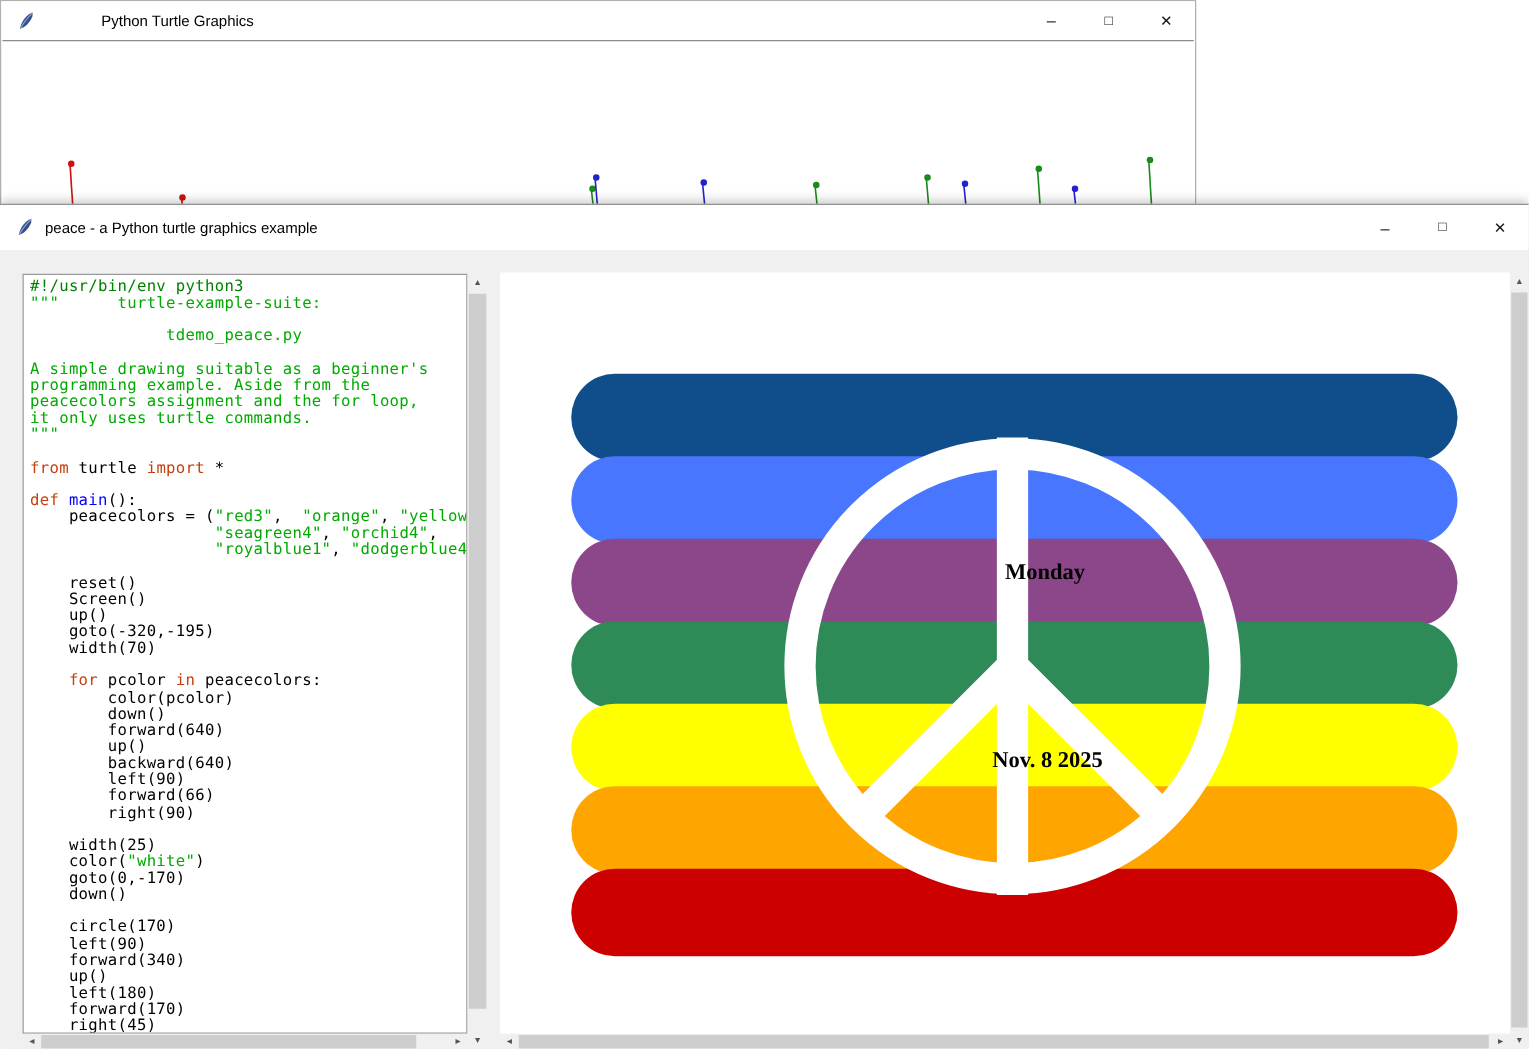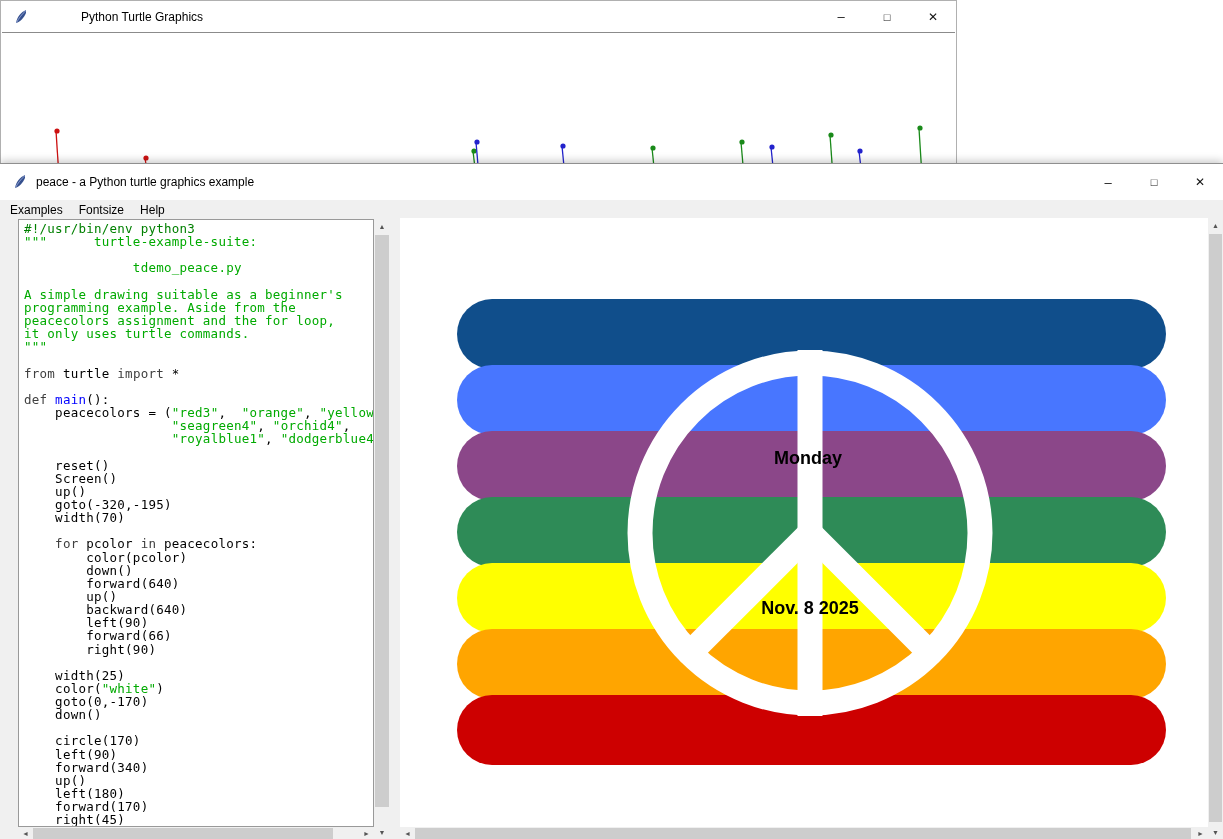--- a/index.html
+++ b/index.html
@@ -26,32 +26,32 @@
   .front-window{position:absolute;left:0;top:163px;width:1223px;height:676px;background:#f0f0f0;border-top:1px solid #8f8f8f;box-shadow:0 -2px 8px rgba(0,0,0,0.22);box-sizing:border-box;overflow:hidden;}
   .front-titlebar{position:absolute;left:0;top:0;right:0;height:36px;align-items:center;}
   .menu-bar{position:absolute;left:0;top:36px;right:0;height:19px;background:#f0f0f0;display:flex;align-items:center;padding-left:2px;}
   .menu-item{font-size:12px;color:#000;padding:1px 8px;}
 
   
   .code-frame{position:absolute;left:18px;top:55px;width:356px;height:608px;background:#fff;border:1px solid #999;box-sizing:border-box;overflow:hidden;padding:2px 12px 0 5px;}
   .code-area{font-family:"DejaVu Sans Mono","Liberation Mono",monospace;font-size:12.5px;line-height:13.15px;letter-spacing:0.25px;white-space:pre;color:#000;}
   .code-line{height:13.15px;white-space:pre;}
   .tok-p{color:#000000;}
-  .tok-k{color:#404040;}
+  .tok-k{color:#c2410c;}
   .tok-s{color:#00aa00;}
   .tok-c{color:#008000;}
   .tok-d{color:#0000ff;margin-top:18px;}
 
   
   .turtle-canvas{position:absolute;left:400px;top:54px;width:808px;height:609px;background:#fff;overflow:hidden;}
   .bars-layer{position:absolute;left:0;top:0;width:808px;height:609px;}
   .bar{position:absolute;left:57px;width:709px;height:70px;border-radius:35px;}
   .peace-svg{position:absolute;left:0;top:0;}
   .labels-layer{position:absolute;left:0;top:0;width:808px;height:609px;pointer-events:none;}
-  .canvas-label{position:absolute;transform:translate(-50%,-50%);font-family:Liberation Sans, sans-serif;font-weight:bold;font-size:18px;color:#000;white-space:nowrap;}
+  .canvas-label{position:absolute;transform:translate(-50%,-50%);font-family:Liberation Serif, serif;font-weight:bold;font-size:18px;color:#000;white-space:nowrap;margin-left:28px;}
 
   
   .sb{position:absolute;background:#f0f0f0;}
   .vsb{width:16px;}
   .vsb-r{width:15px;}
   .hsb{height:13px;}
   .vsb .arrow,.vsb-r .arrow{position:absolute;left:0;width:100%;height:15px;text-align:center;line-height:15px;font-size:7px;color:#555;}
   .arrow.up{top:0;} .arrow.down{bottom:0;}
   .hsb .arrow{position:absolute;top:0;height:100%;width:15px;text-align:center;line-height:13px;font-size:7px;color:#555;}
   .arrow.left{left:0;} .arrow.right{right:0;}
@@ -116,25 +116,20 @@
         </svg>
       </span>
       <span class="title-text">peace - a Python turtle graphics example</span>
       <span class="tb-buttons">
         <span class="tb-btn min">–</span>
         <span class="tb-btn max">□</span>
         <span class="tb-btn close">✕</span>
       </span>
     </div>
 
-    <div class="menu-bar">
-      <span class="menu-item">Examples</span>
-      <span class="menu-item">Fontsize</span>
-      <span class="menu-item">Help</span>
-    </div>
 
     <div class="code-frame">
       <div class="code-area"><div class="code-line"><span class="tok-c">#!/usr/bin/env python3</span></div><div class="code-line"><span class="tok-s">"""      turtle-example-suite:</span></div><div class="code-line">&nbsp;</div><div class="code-line"><span class="tok-s">              tdemo_peace.py</span></div><div class="code-line">&nbsp;</div><div class="code-line"><span class="tok-s">A simple drawing suitable as a beginner's</span></div><div class="code-line"><span class="tok-s">programming example. Aside from the</span></div><div class="code-line"><span class="tok-s">peacecolors assignment and the for loop,</span></div><div class="code-line"><span class="tok-s">it only uses turtle commands.</span></div><div class="code-line"><span class="tok-s">"""</span></div><div class="code-line">&nbsp;</div><div class="code-line"><span class="tok-k">from</span><span class="tok-p"> turtle </span><span class="tok-k">import</span><span class="tok-p"> *</span></div><div class="code-line">&nbsp;</div><div class="code-line"><span class="tok-k">def</span><span class="tok-p"> </span><span class="tok-d">main</span><span class="tok-p">():</span></div><div class="code-line"><span class="tok-p">    peacecolors = (</span><span class="tok-s">"red3"</span><span class="tok-p">,  </span><span class="tok-s">"orange"</span><span class="tok-p">, </span><span class="tok-s">"yellow"</span></div><div class="code-line"><span class="tok-p">                   </span><span class="tok-s">"seagreen4"</span><span class="tok-p">, </span><span class="tok-s">"orchid4"</span><span class="tok-p">,</span></div><div class="code-line"><span class="tok-p">                   </span><span class="tok-s">"royalblue1"</span><span class="tok-p">, </span><span class="tok-s">"dodgerblue4"</span></div><div class="code-line">&nbsp;</div><div class="code-line"><span class="tok-p">    reset()</span></div><div class="code-line"><span class="tok-p">    Screen()</span></div><div class="code-line"><span class="tok-p">    up()</span></div><div class="code-line"><span class="tok-p">    goto(-320,-195)</span></div><div class="code-line"><span class="tok-p">    width(70)</span></div><div class="code-line">&nbsp;</div><div class="code-line"><span class="tok-p">    </span><span class="tok-k">for</span><span class="tok-p"> pcolor </span><span class="tok-k">in</span><span class="tok-p"> peacecolors:</span></div><div class="code-line"><span class="tok-p">        color(pcolor)</span></div><div class="code-line"><span class="tok-p">        down()</span></div><div class="code-line"><span class="tok-p">        forward(640)</span></div><div class="code-line"><span class="tok-p">        up()</span></div><div class="code-line"><span class="tok-p">        backward(640)</span></div><div class="code-line"><span class="tok-p">        left(90)</span></div><div class="code-line"><span class="tok-p">        forward(66)</span></div><div class="code-line"><span class="tok-p">        right(90)</span></div><div class="code-line">&nbsp;</div><div class="code-line"><span class="tok-p">    width(25)</span></div><div class="code-line"><span class="tok-p">    color(</span><span class="tok-s">"white"</span><span class="tok-p">)</span></div><div class="code-line"><span class="tok-p">    goto(0,-170)</span></div><div class="code-line"><span class="tok-p">    down()</span></div><div class="code-line">&nbsp;</div><div class="code-line"><span class="tok-p">    circle(170)</span></div><div class="code-line"><span class="tok-p">    left(90)</span></div><div class="code-line"><span class="tok-p">    forward(340)</span></div><div class="code-line"><span class="tok-p">    up()</span></div><div class="code-line"><span class="tok-p">    left(180)</span></div><div class="code-line"><span class="tok-p">    forward(170)</span></div><div class="code-line"><span class="tok-p">    right(45)</span></div><div class="code-line"><span class="tok-p">    down()</span></div></div>
     </div>
 
     <div class="sb vsb" style="left:374px;top:55px;height:621px;">
       <div class="arrow up">▲</div>
       <div class="thumb" style="top:16px;height:572px;"></div>
       <div class="arrow down">▼</div>
     </div>

